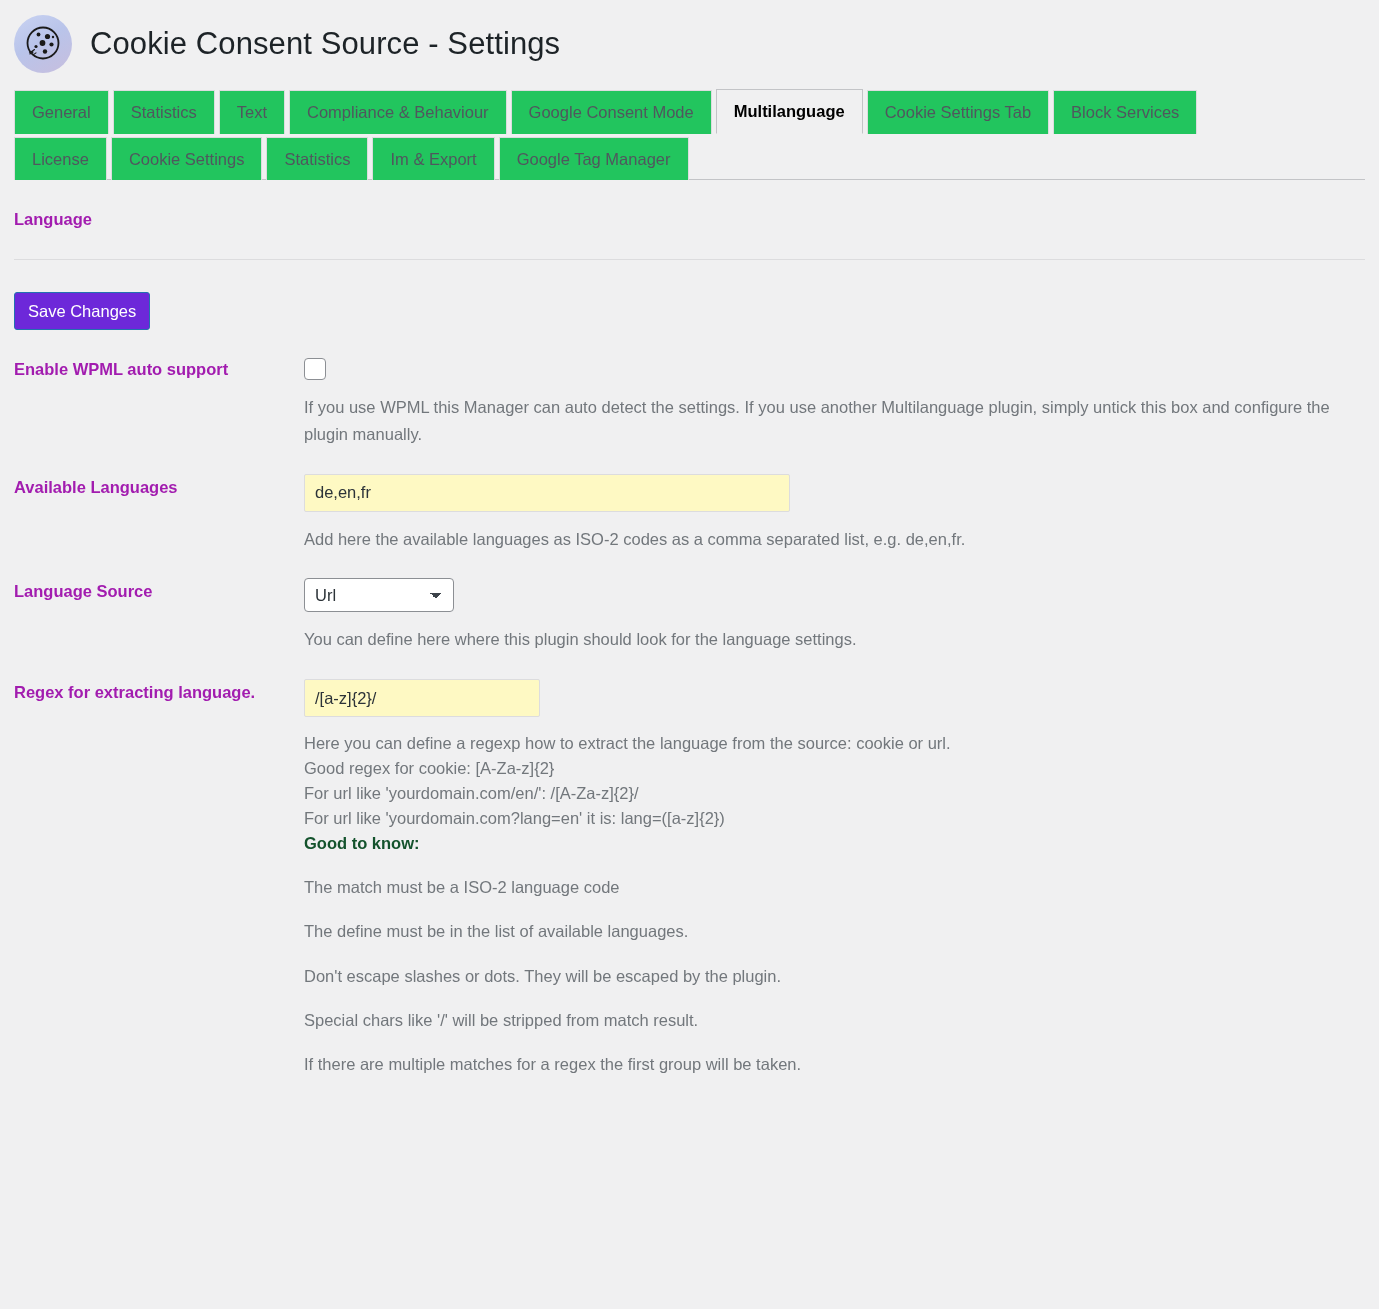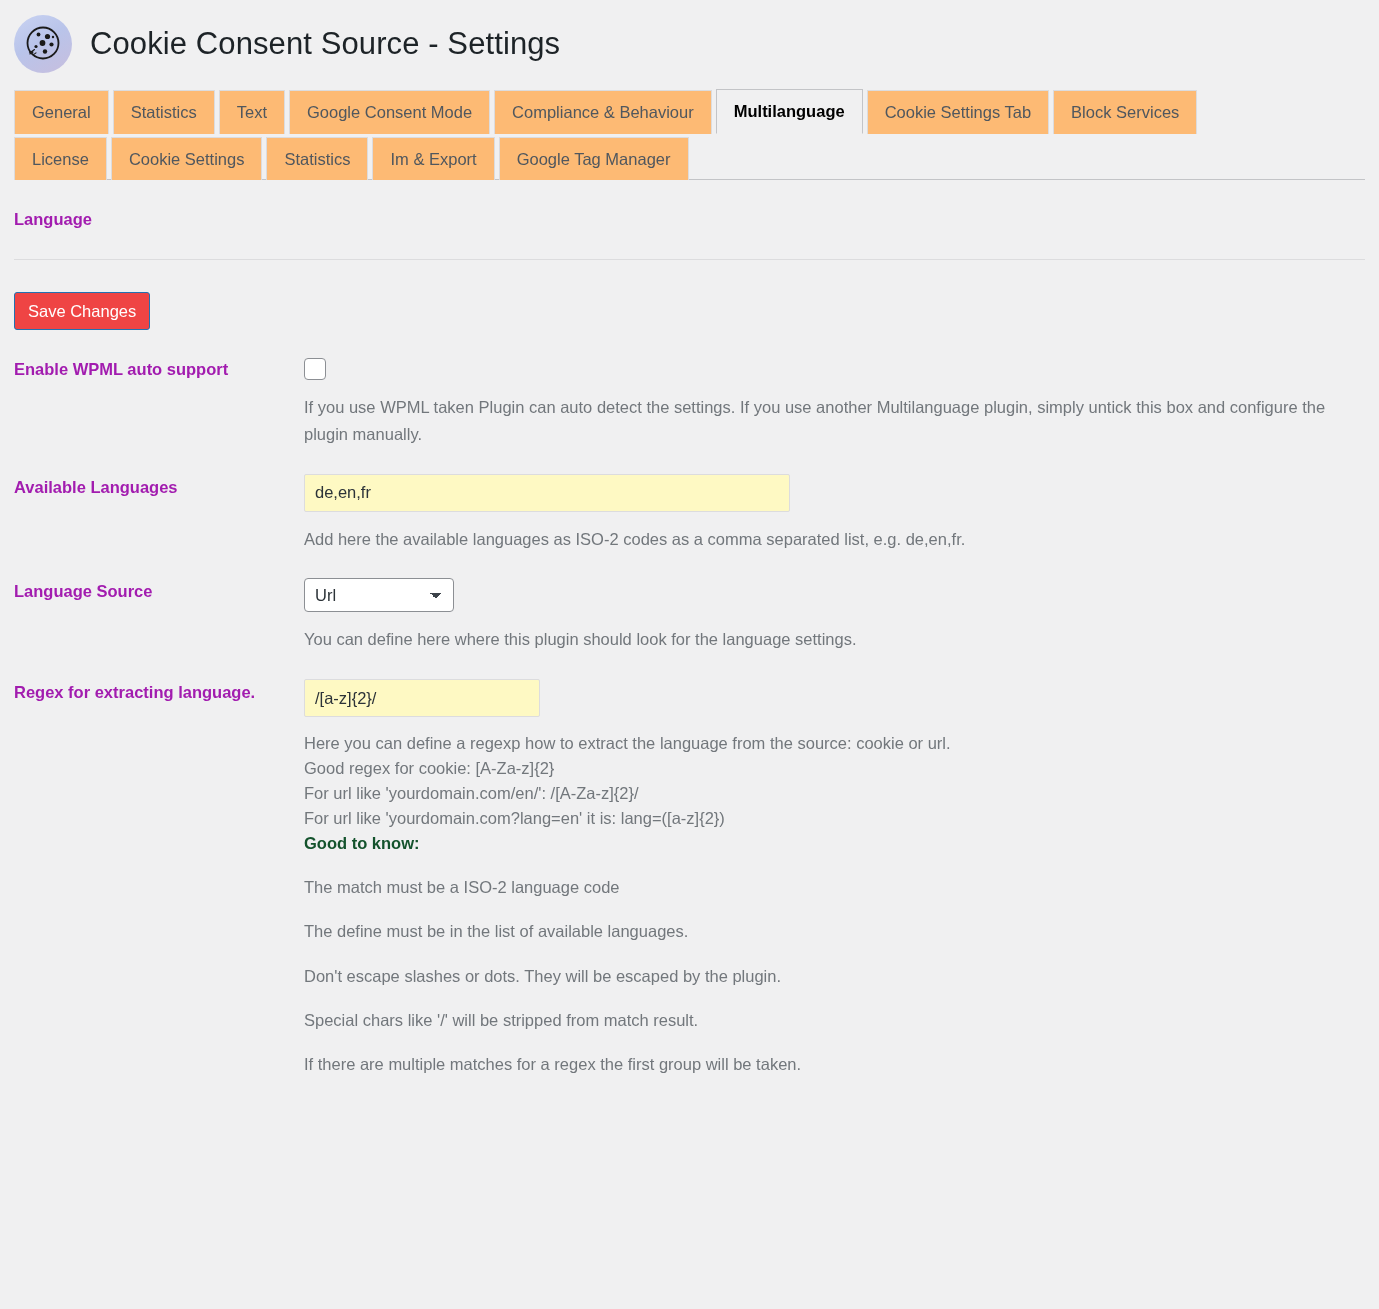--- a/index.html
+++ b/index.html
@@ -47,21 +47,21 @@
   .tab-bar {
     position: relative;
     margin: 18px 14px 0 14px;
     padding-bottom: 0;
     border-bottom: 1px solid #c3c4c7;
     display: flex;
     flex-wrap: wrap;
     align-items: flex-end;
   }
   .tab {
-    background: #fdba74;
+    background: #22c55e;
     border: 1px solid #dcdcde;
     border-bottom: none;
     color: #50575e;
     font-size: 16.5px;
     line-height: 1;
     padding: 13px 17px 13px 17px;
     margin: 0 4px 0 0;
     cursor: pointer;
     white-space: nowrap;
     box-sizing: border-box;
@@ -152,21 +152,21 @@
     height: 22px;
     background: #fff;
     border: 1px solid #8c8f94;
     border-radius: 4px;
     margin: 2px 0 0 0;
     cursor: pointer;
     display: block;
   }
 
   .btn-primary {
-    background: #ef4444;
+    background: #6d28d9;
     color: #fff;
     border: 1px solid #2271b1;
     border-radius: 3px;
     font-family: "Liberation Sans", sans-serif;
     font-size: 16.5px;
     padding: 9px 13px;
     cursor: pointer;
     line-height: 1.1;
   }
 
@@ -194,22 +194,22 @@
       <path d="M13.5 27.5c-1.8 1.6-3.3 2.4-5 2.8M12 30.2c-1 .9-2 1.4-3.2 1.7M15 30.8c-1.2 1-2.3 1.6-3.6 1.9" stroke="#1a1a1a" stroke-width="1.1" fill="none" stroke-linecap="round"></path>
     </svg>
   </div>
   <div class="page-title">Cookie Consent Source - Settings</div>
 </div>
 
 <div class="tab-bar">
   <div class="tab">General</div>
   <div class="tab">Statistics</div>
   <div class="tab">Text</div>
+  <div class="tab">Compliance &amp; Behaviour</div>
   <div class="tab">Google Consent Mode</div>
-  <div class="tab">Compliance &amp; Behaviour</div>
   <div class="tab active">Multilanguage</div>
   <div class="tab">Cookie Settings Tab</div>
   <div class="tab">Block Services</div>
 
   <div class="tab-row-2">
     <div class="tab">License</div>
     <div class="tab">Cookie Settings</div>
     <div class="tab">Statistics</div>
     <div class="tab">Im &amp; Export</div>
     <div class="tab">Google Tag Manager</div>
@@ -225,21 +225,21 @@
   <hr class="divider">
 
   <div class="save-wrap">
     <button class="btn-primary">Save Changes</button>
   </div>
 
   <div class="form-row">
     <div class="form-label">Enable WPML auto support</div>
     <div class="form-field">
       <input type="checkbox" class="ctl-checkbox" style="">
-      <div class="desc">If you use WPML taken Plugin can auto detect the settings. If you use another Multilanguage plugin, simply untick this box and configure the plugin manually.</div>
+      <div class="desc">If you use WPML this Manager can auto detect the settings. If you use another Multilanguage plugin, simply untick this box and configure the plugin manually.</div>
     </div>
   </div>
 
   <div class="form-row">
     <div class="form-label">Available Languages</div>
     <div class="form-field">
       <input type="text" class="ctl-text" id="available-languages-input" value="de,en,fr" style="">
       <div class="desc">Add here the available languages as ISO-2 codes as a comma separated list, e.g. de,en,fr.</div>
     </div>
   </div>

